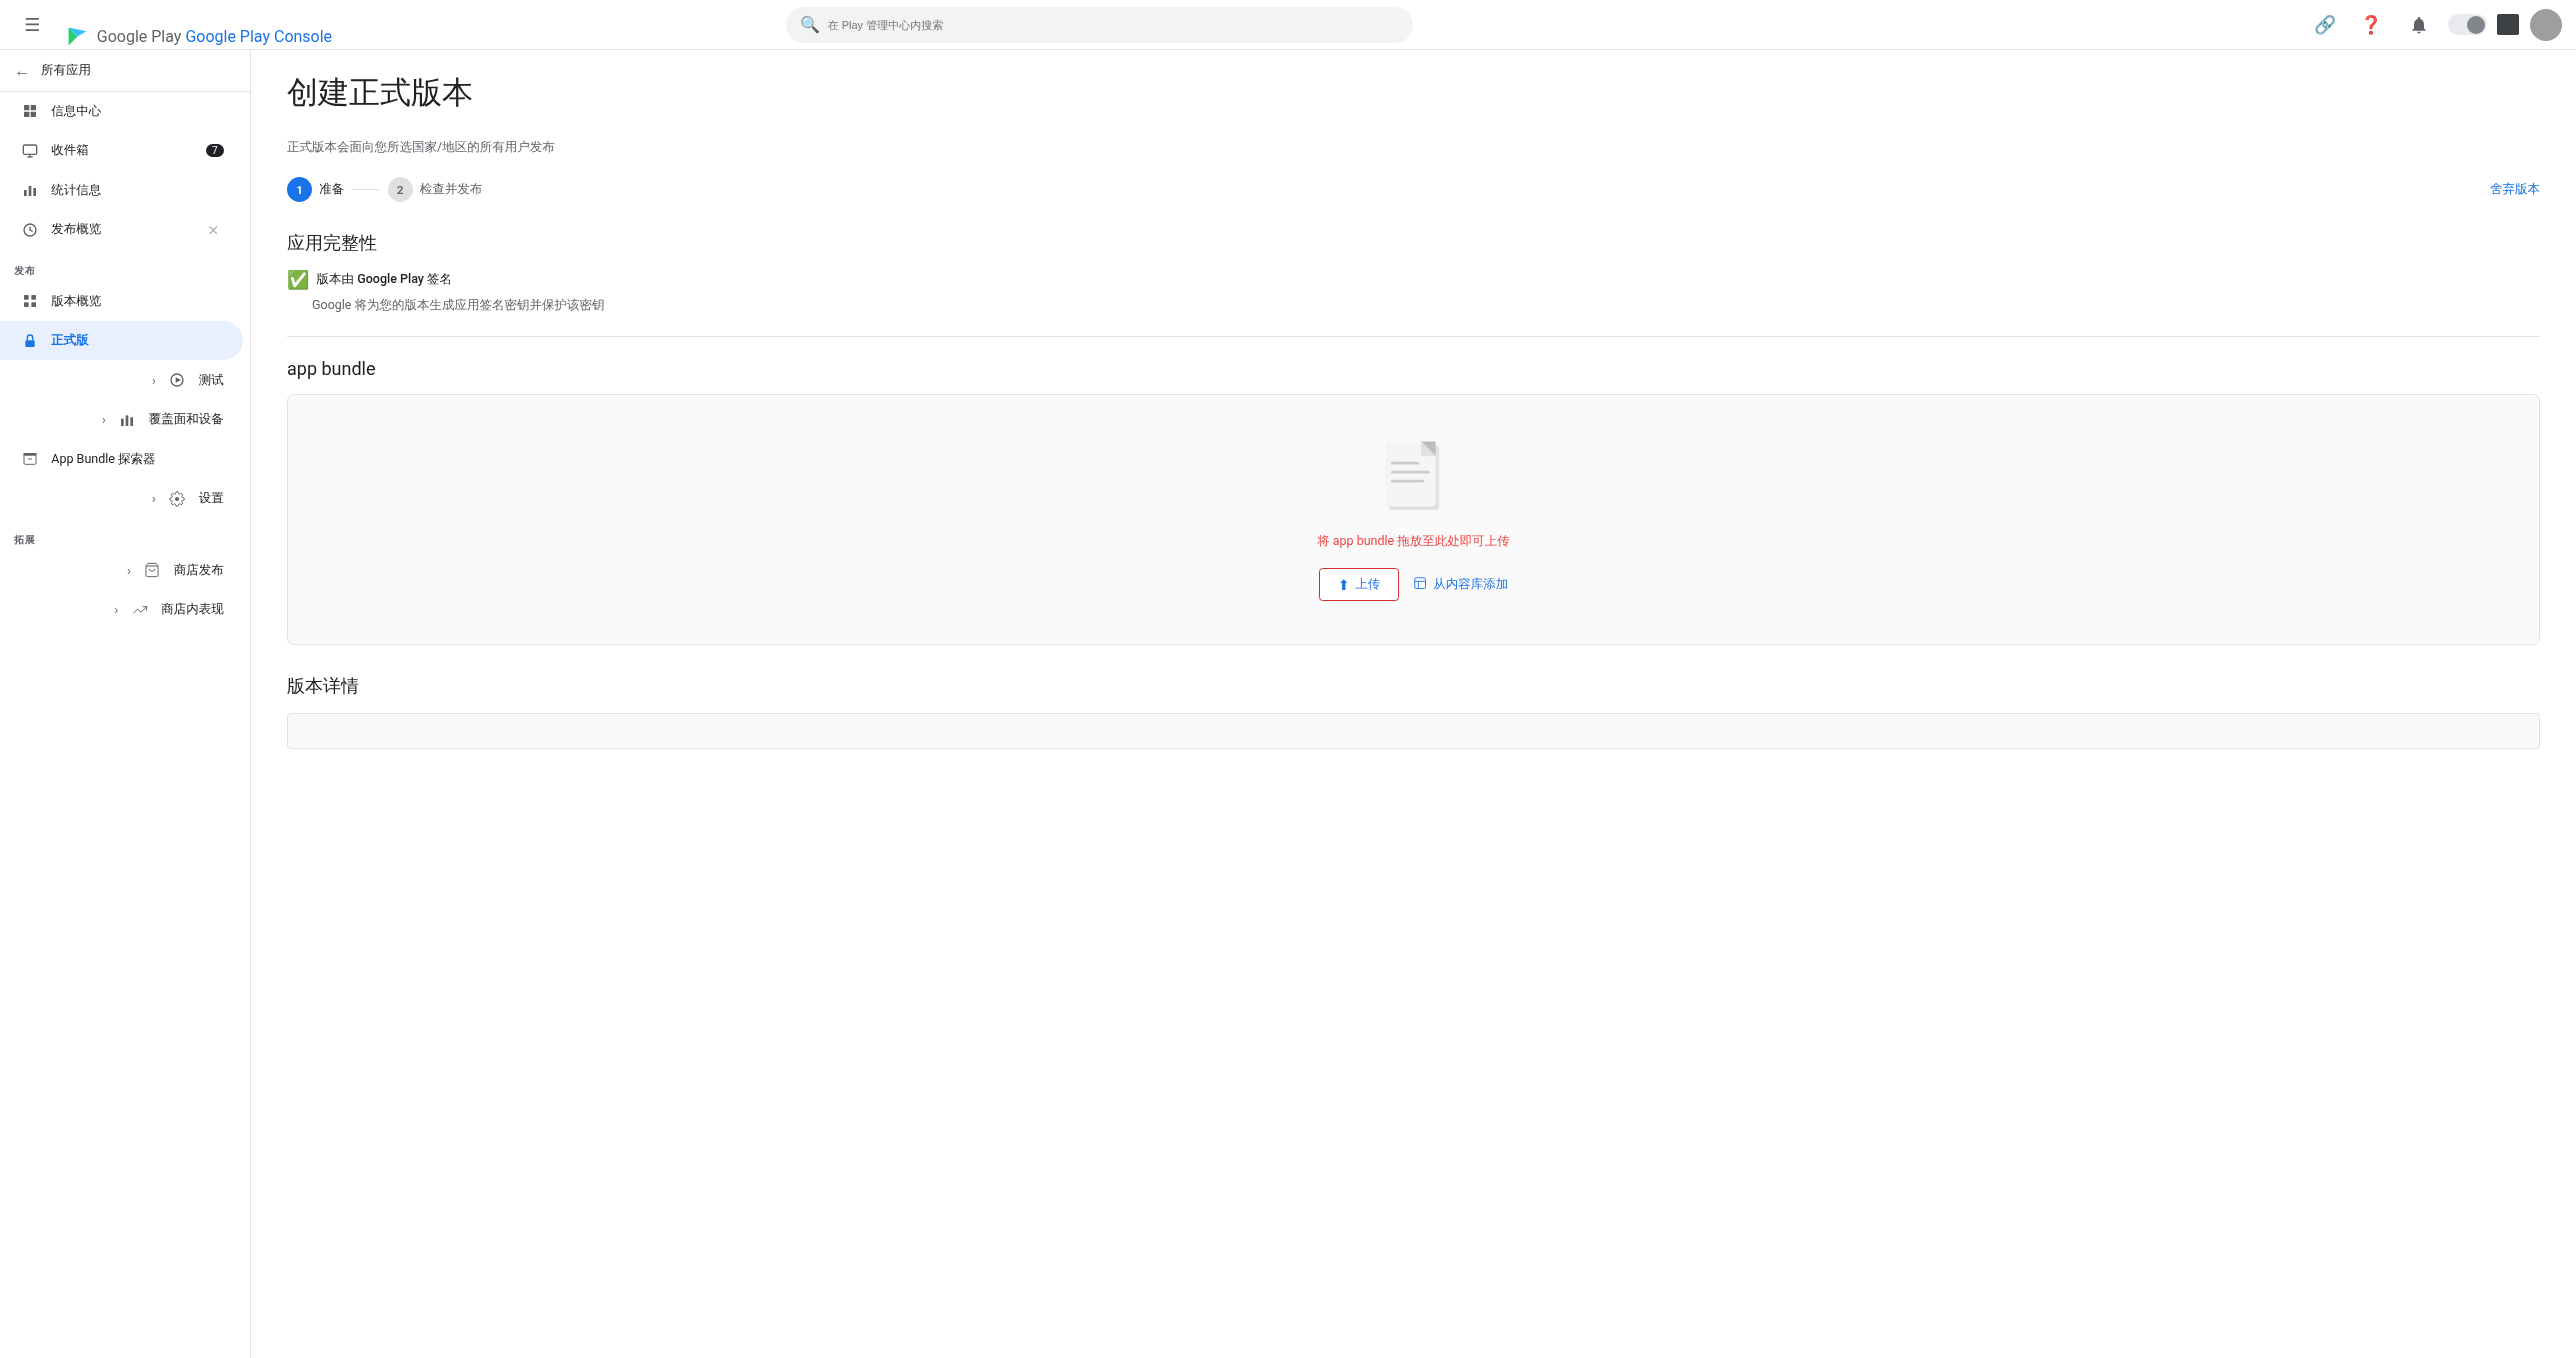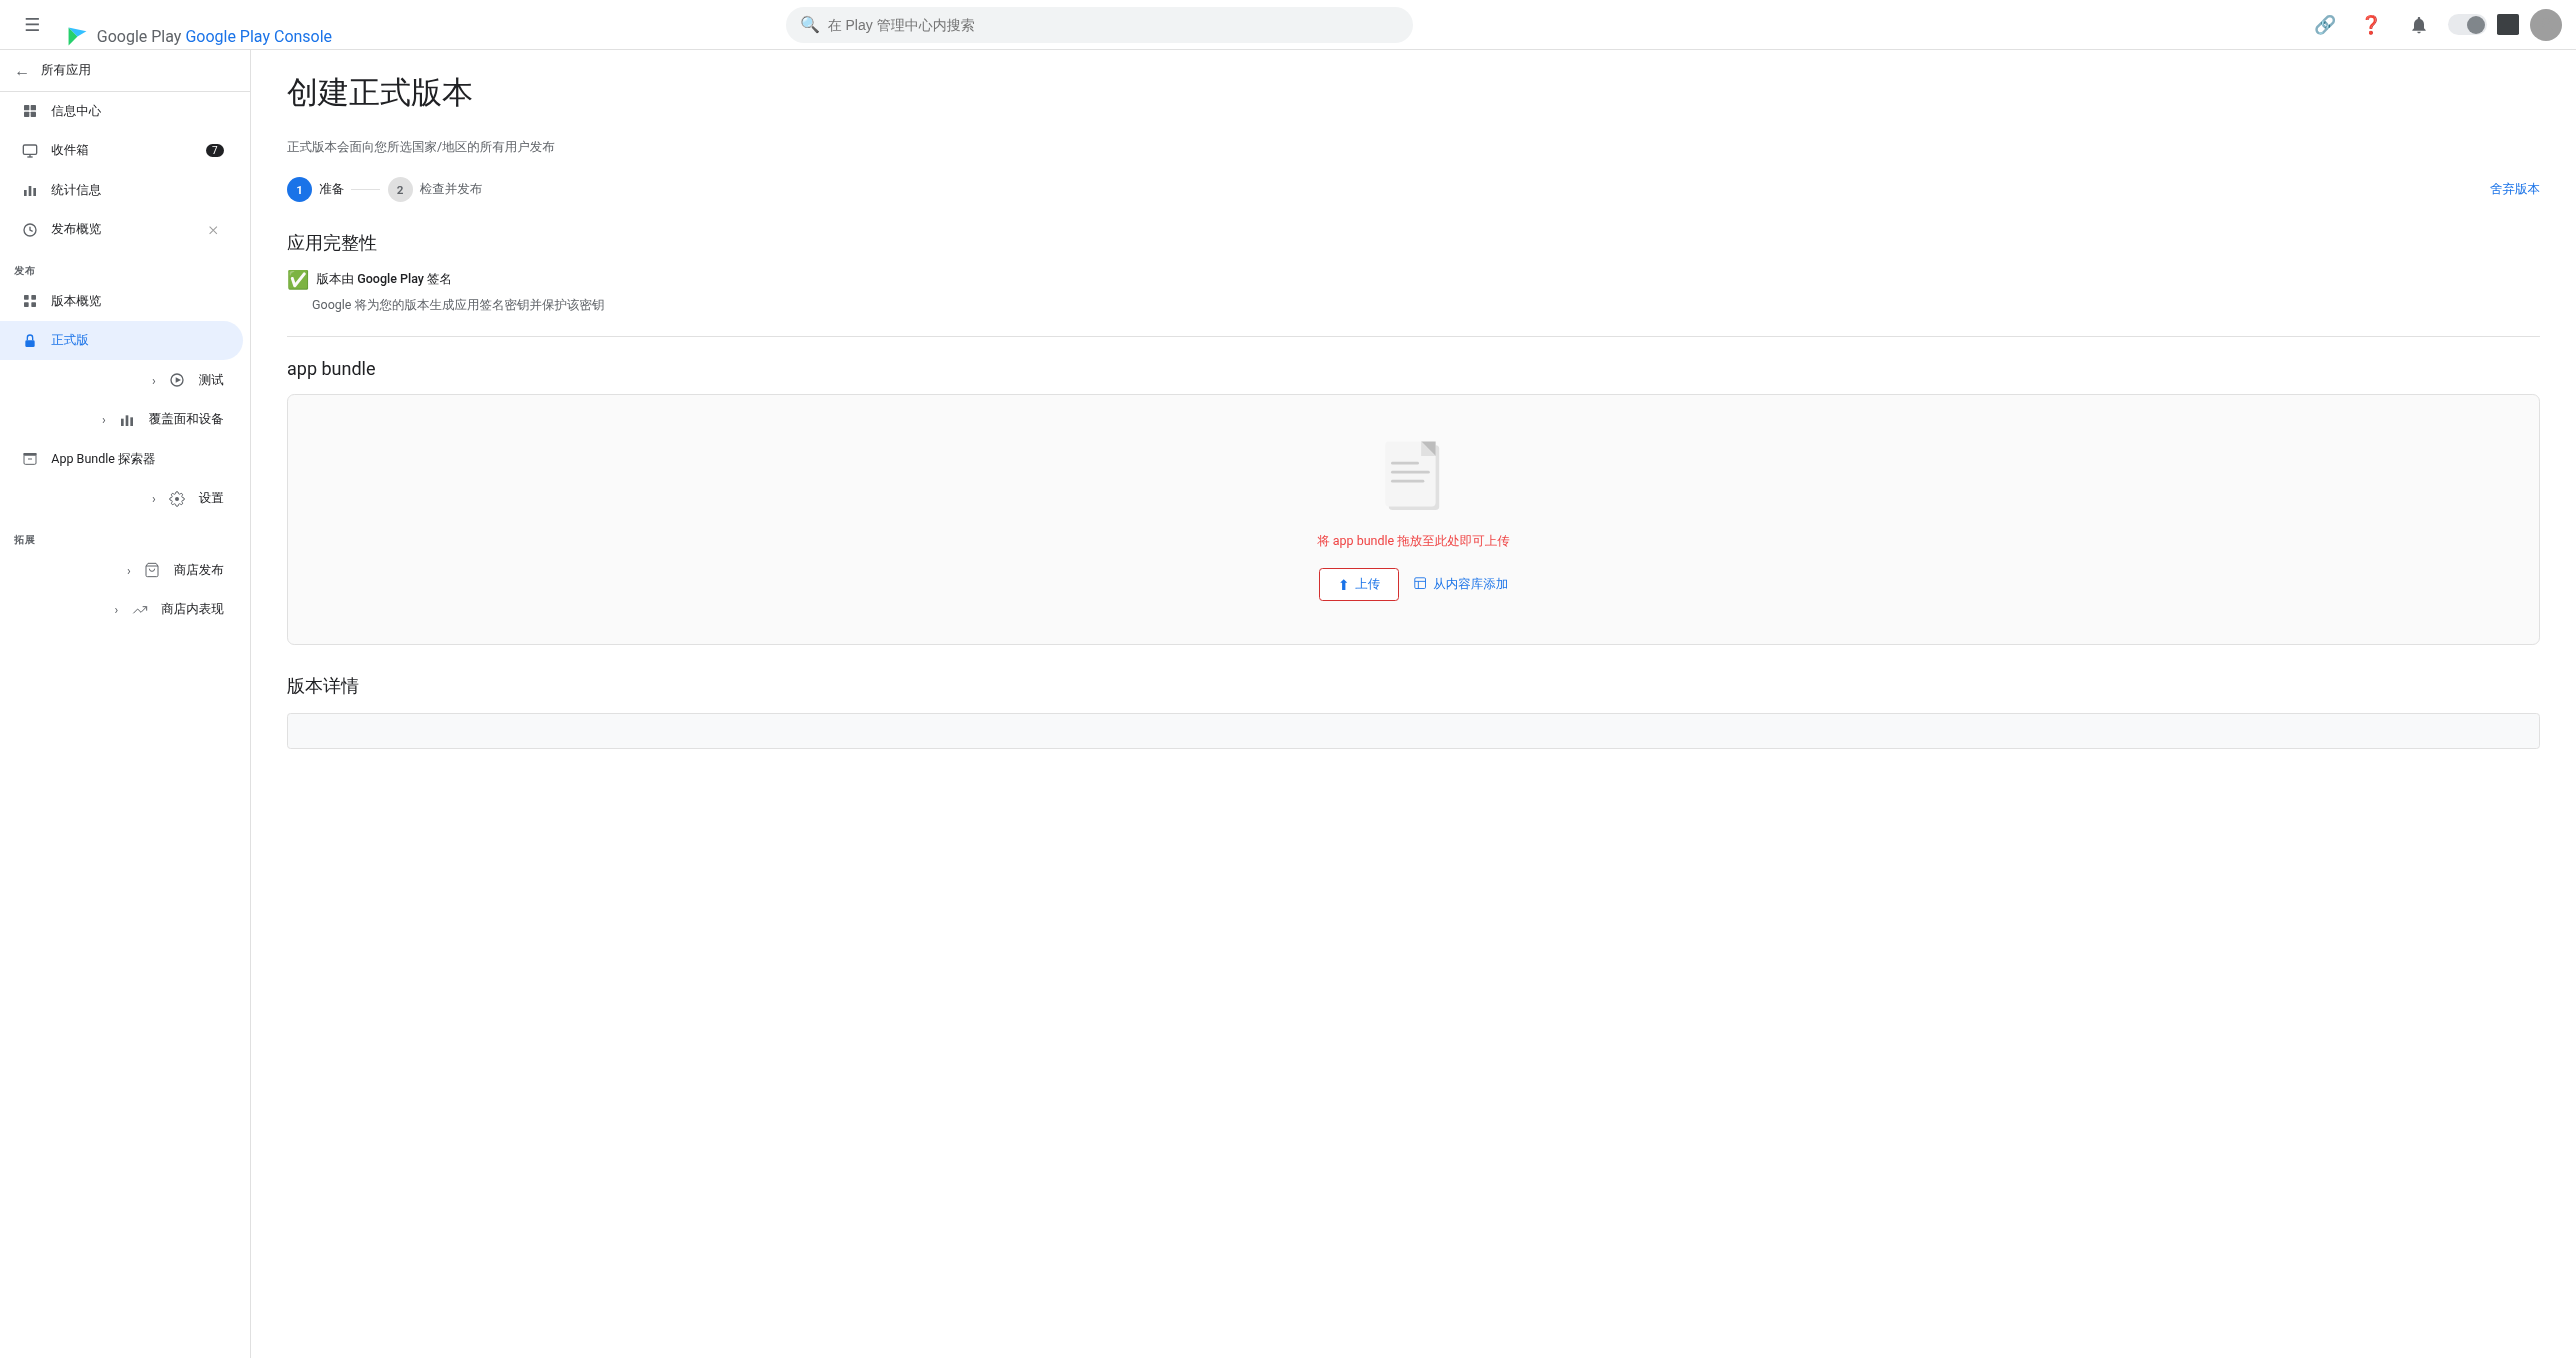--- a/index.html
+++ b/index.html
@@ -10,38 +10,38 @@
       display: flex; align-items: center; height: 50px; padding: 0 14.3px;
       border-bottom: 0.9px solid #e0e0e0; background: #fff; flex-shrink: 0; gap: 14.3px;
     }
     .topbar-menu-icon { cursor: pointer; display: flex; align-items: center; justify-content: center; width: 36px; height: 36px; border-radius: 50%; }
     .topbar-menu-icon span { font-size: 18px; color: #5f6368; }
     .topbar-logo { display: flex; align-items: center; gap: 7.2px; text-decoration: none; margin-top: 24px; }
     .topbar-logo-icon { width: 25px; height: 25px; }
     .topbar-logo-text { font-size: 16px; color: #5f6368; font-weight: 400; white-space: nowrap; }
     .topbar-logo-text span.console { color: #1a73e8; }
     .topbar-search { flex: 1; display: flex; align-items: center; background: #f1f3f4; border-radius: 21.5px; padding: 0 14.3px; height: 36px; max-width: 627px; margin: 0 auto; }
-    .topbar-search input { border: none; background: transparent; outline: none; font-size: 14px; color: #a16207; width: 100%; }
+    .topbar-search input { border: none; background: transparent; outline: none; font-size: 11px; color: #a16207; width: 100%; }
     .topbar-search-icon { color: #5f6368; margin-right: 7.2px; font-size: 16px; }
     .topbar-actions { display: flex; align-items: center; gap: 10.8px; margin-left: auto; }
     .topbar-icon-btn { width: 36px; height: 36px; border-radius: 50%; display: flex; align-items: center; justify-content: center; cursor: pointer; color: #5f6368; font-size: 18px; }
     .topbar-avatar { width: 32px; height: 32px; border-radius: 50%; background: #9e9e9e; cursor: pointer; display: flex; align-items: center; justify-content: center; }
     .topbar-toggle { display: flex; align-items: center; background: #e8eaed; border-radius: 10.8px; height: 21.5px; width: 39px; cursor: pointer; padding: 1.8px; }
     .topbar-toggle-thumb { width: 18px; height: 18px; border-radius: 50%; background: #80868b; margin-left: auto; }
     .topbar-square { width: 21.5px; height: 21.5px; background: #3c4043; border-radius: 1.8px; }
 
     
     .layout { display: flex; flex: 1; overflow: hidden; }
 
     
     .sidebar { width: 251px; background: #fff; border-right: 0.9px solid #e0e0e0; overflow-y: auto; flex-shrink: 0; padding-bottom: 14.3px; }
     .sidebar-back { display: flex; align-items: center; gap: 10.8px; padding: 10.8px 14.3px; cursor: pointer; color: #202124; font-size: 12.5px; border-bottom: 0.9px solid #e0e0e0; }
     .sidebar-back-icon { color: #5f6368; font-size: 16px; }
     .sidebar-item { display: flex; align-items: center; gap: 10.8px; padding: 9px 19px; cursor: pointer; color: #202124; font-size: 12.5px; border-radius: 0 21.5px 21.5px 0; margin-right: 7.2px; position: relative; }
-    .sidebar-item.active { background: #e8f0fe; color: #1a73e8; font-weight: 400; }
+    .sidebar-item.active { background: #e8f0fe; color: #1a73e8; font-weight: 700; }
     .sidebar-item.active .sidebar-icon { color: #1a73e8; }
     .sidebar-icon { font-size: 16px; color: #5f6368; display: flex; align-items: center; justify-content: center; width: 21.5px; height: 21.5px; flex-shrink: 0; }
     .sidebar-badge { margin-left: auto; background: #202124; color: #fff; border-radius: 9px; font-size: 10px; padding: 0.9px 6.3px; }
     .sidebar-section-label { padding: 14.3px 14.3px 3.6px 14.3px; font-size: 10px; font-weight: 600; color: #5f6368; text-transform: uppercase; letter-spacing: 0.7px; }
     .sidebar-chevron { margin-left: auto; color: #5f6368; font-size: 12.5px; }
 
     
     .main { flex: 1; overflow-y: auto; padding: 21.5px 36px; background: #fff; }
     .page-title { font-size: 31px; font-weight: 400; color: #202124; margin-bottom: 25px; }
     .page-subtitle { font-size: 12.5px; color: #5f6368; margin-bottom: 21.5px; }

